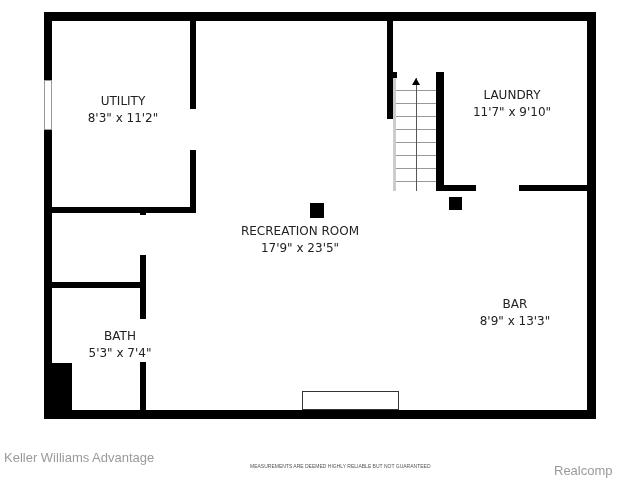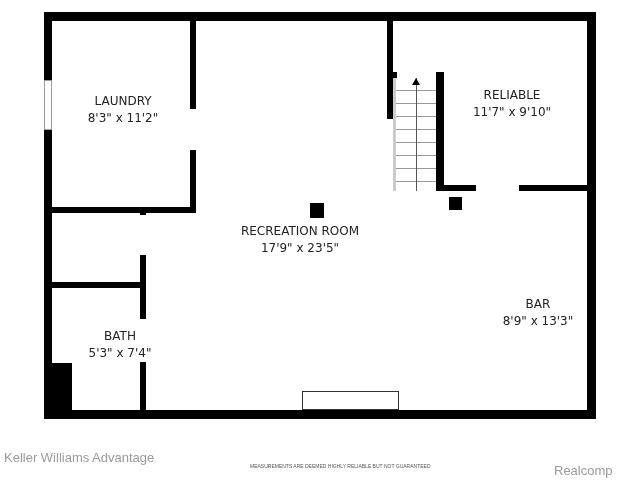--- a/index.html
+++ b/index.html
@@ -43,32 +43,32 @@
     <div style="position:absolute;left:16px;top:0;border-left:4px solid transparent;border-right:4px solid transparent;border-bottom:7px solid #000;"></div>
   </div>
 
   <div class="w" style="left:310px;top:203px;width:14px;height:15px;"></div>
   <div class="w" style="left:449px;top:197px;width:13px;height:13px;"></div>
 
   <div style="position:absolute;left:302px;top:391px;width:97px;height:19px;border:1px solid #333;box-sizing:border-box;background:#fff;"></div>
 </div>
 
 <div class="lbl" style="left:123px;top:93px;">
-  <span>LAUNDRY</span>
+  <span>UTILITY</span>
   <span>8'3" x 11'2"</span>
 </div>
 <div class="lbl" style="left:512px;top:87px;">
-  <span>RELIABLE</span>
+  <span>LAUNDRY</span>
   <span>11'7" x 9'10"</span>
 </div>
 <div class="lbl" style="left:300px;top:223px;">
   <span>RECREATION ROOM</span>
   <span>17'9" x 23'5"</span>
 </div>
-<div class="lbl" style="left:515px;top:296px;margin-left:23px;">
+<div class="lbl" style="left:515px;top:296px;">
   <span>BAR</span>
   <span>8'9" x 13'3"</span>
 </div>
 <div class="lbl" style="left:120px;top:328px;">
   <span>BATH</span>
   <span>5'3" x 7'4"</span>
 </div>
 
 <div class="foot" style="left:4px;top:450px;font-size:13px;">Keller Williams Advantage</div>
 <div class="foot" style="left:250px;top:463px;font-size:5px;color:#555;">MEASUREMENTS ARE DEEMED HIGHLY RELIABLE BUT NOT GUARANTEED</div>

